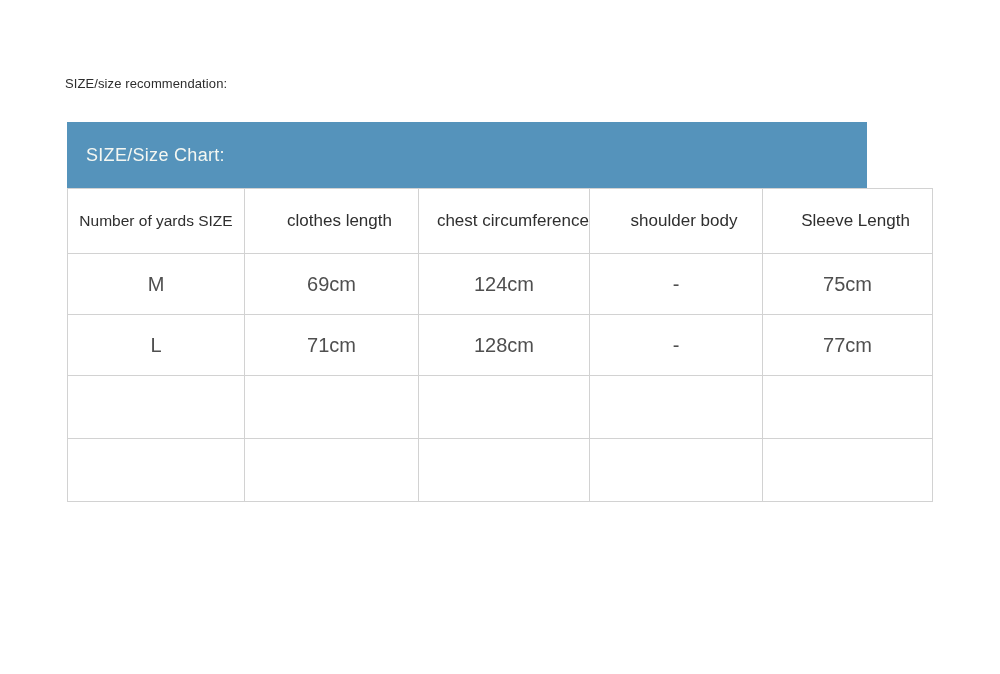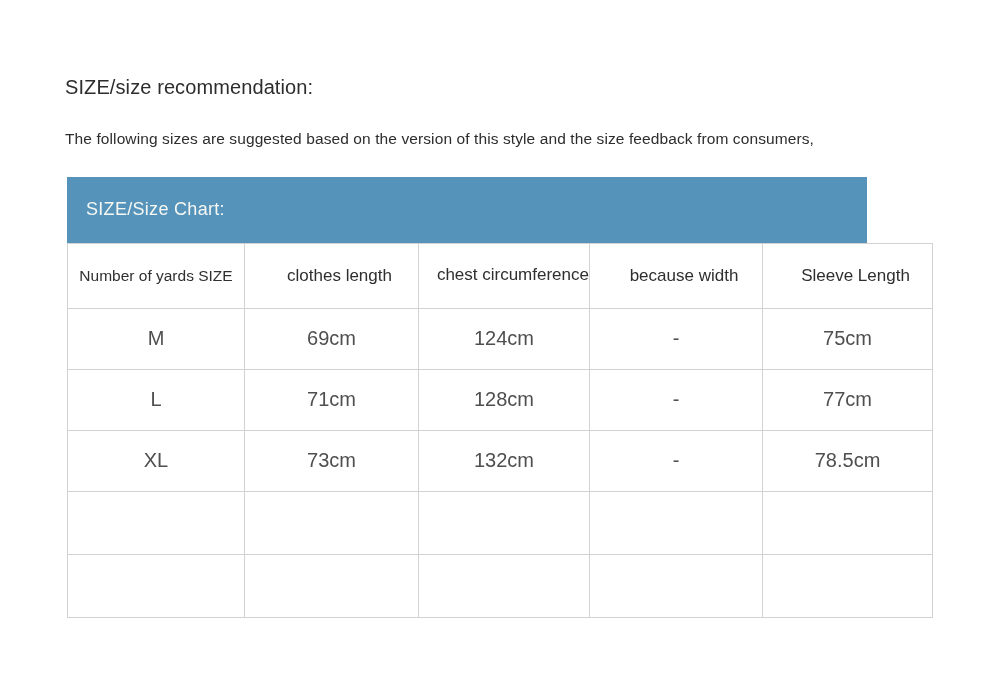--- a/index.html
+++ b/index.html
@@ -11,21 +11,21 @@
     width: 1000px;
     height: 674px;
     font-family: "Liberation Sans", "DejaVu Sans", sans-serif;
     overflow: hidden;
   }
   .page {
     box-sizing: border-box;
     padding: 76px 0 0 65px;
   }
   .title {
-    font-size: 20px;
+    font-size: 13px;
     font-weight: 500;
     color: #2d2d2d;
     letter-spacing: 0.1px;
   }
   .intro {
     margin-top: 31px;
   }
   .intro-line {
     font-size: 15.5px;
     line-height: 17.5px;
@@ -84,65 +84,57 @@
   }
 </style>
 </head>
 <body>
 
 <div class="page">
 
   <div class="title">SIZE/size recommendation:</div>
 
   <div class="intro">
-    <div class="intro-line">The following sizes are suggested based on the version of this style and the size feedback from consumers,</div>
   </div>
 
   <div class="banner">
     <span class="banner-text">SIZE/Size Chart:</span>
   </div>
 
   <table class="size-table">
     <colgroup>
       <col style="width:177px">
       <col style="width:174px">
       <col style="width:171px">
       <col style="width:173px">
       <col style="width:170px">
     </colgroup>
     <thead>
       <tr>
         <th class="col-size">Number of yards SIZE</th>
         <th>clothes length</th>
         <th class="left">chest circumference</th>
-        <th>because width</th>
+        <th>shoulder body</th>
         <th>Sleeve Length</th>
       </tr>
     </thead>
     <tbody>
       <tr>
         <td>M</td>
         <td>69cm</td>
         <td>124cm</td>
         <td>-</td>
         <td>75cm</td>
       </tr>
       <tr>
         <td>L</td>
         <td>71cm</td>
         <td>128cm</td>
         <td>-</td>
         <td>77cm</td>
-      </tr>
-      <tr>
-        <td>XL</td>
-        <td>73cm</td>
-        <td>132cm</td>
-        <td>-</td>
-        <td>78.5cm</td>
       </tr>
       <tr class="empty">
         <td></td>
         <td></td>
         <td></td>
         <td></td>
         <td></td>
       </tr>
       <tr class="empty">
         <td></td>

